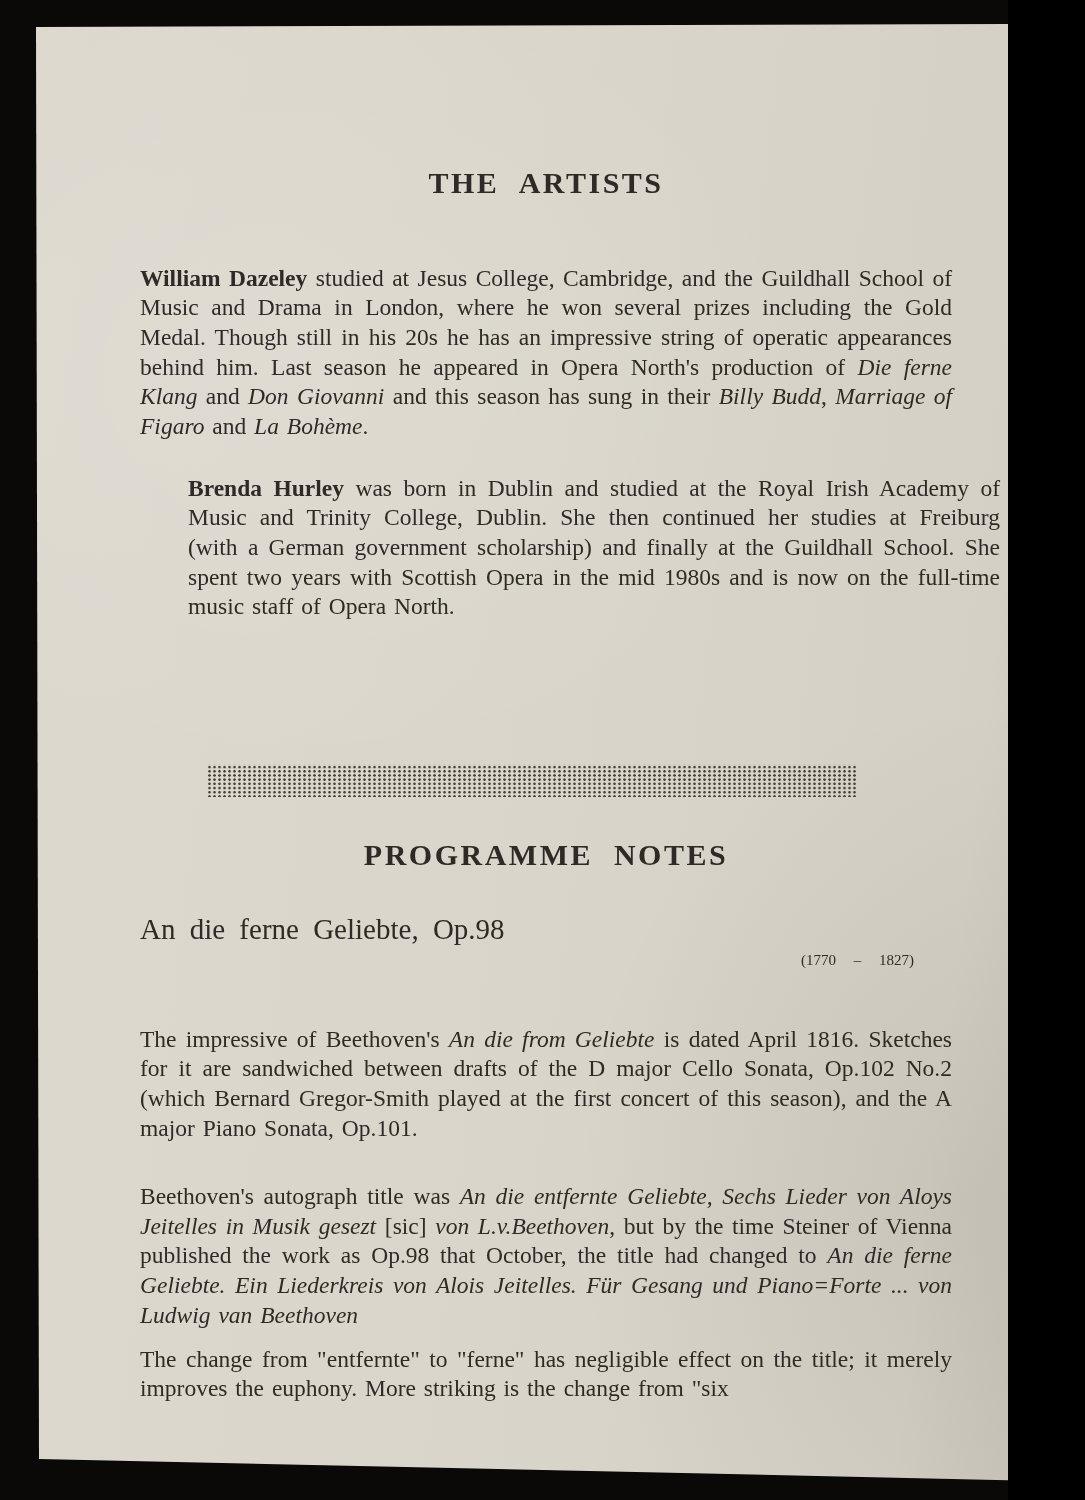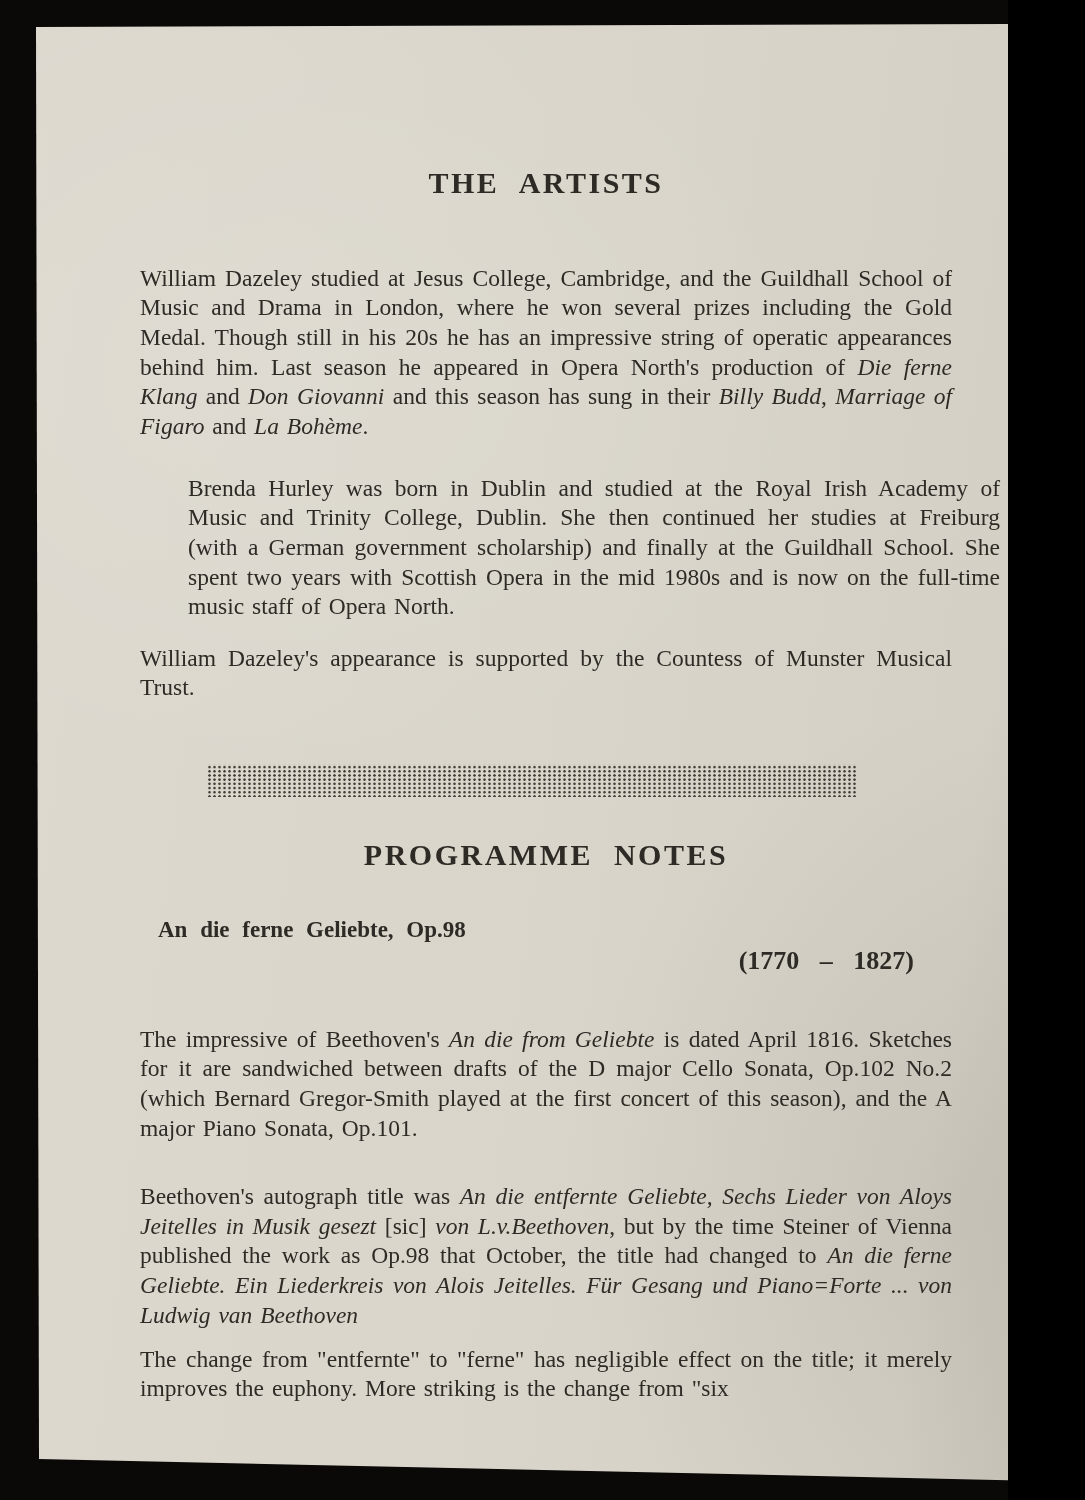--- a/index.html
+++ b/index.html
@@ -49,59 +49,58 @@
     position:absolute;left:140px;width:812px;
     font-size:23.5px;line-height:29.7px;
     text-align:justify;word-spacing:2px;
   }
   #par-dazeley{top:240px;}
   #par-hurley{top:450px;margin-left:48px;}
   #par-support{top:620px;}
   #par-autograph{top:1001px;}
   #par-title-history{top:1151px;margin-top:31px;}
   #par-change{top:1321px;}
-  .seg-bold{font-weight:normal;}
+  .seg-bold{font-weight:bold;}
   .seg-italic{font-style:italic;}
   
   #divider-band{
     position:absolute;left:206px;top:764px;width:650px;height:33px;
     background-image:radial-gradient(circle, #45413a 1.05px, rgba(0,0,0,0) 1.45px);
     background-size:5px 4.2px;
     background-position:1px 1px;
   }
   
   #work-row{
     position:absolute;left:140px;top:915px;width:812px;
     display:flex;justify-content:space-between;
-    font-weight:bold;font-size:23px;word-spacing:7px;line-height:29px;margin-left:18px;
+    font-weight:normal;font-size:29px;word-spacing:7px;line-height:29px;
   }
   #composer-dates{
     position:absolute;left:140px;top:946px;width:812px;
     box-sizing:border-box;padding-right:38px;
-    text-align:right;font-size:26px;word-spacing:14px;line-height:29px;font-weight:bold;
+    text-align:right;font-size:15px;word-spacing:14px;line-height:29px;
   }
 </style>
 </head>
 <body>
 
 <div id="scene" style="--bg: #0a0908; --paper: #d9d5ca; --paper-light: #ded9cf; --paper-dark: #cbc7bc; --sliver: #c7c3b8; --ink: #2e2b26;">
 
   <div class="page-main"></div>
   <div class="page-sliver"></div>
 
   <span class="staple" style="left:1043px;top:360px;"></span>
   <span class="staple" style="left:1041px;top:436px;"></span>
 
   <h1 class="headline" id="heading-artists">THE ARTISTS</h1>
 
   <p class="par" id="par-dazeley"><span class="seg-bold">William Dazeley</span><span> studied at Jesus College, Cambridge, and the Guildhall School of Music and Drama in London, where he won several prizes including the Gold Medal.  Though still in his 20s he has an impressive string of operatic appearances behind him.  Last season he appeared in Opera North's production of </span><span class="seg-italic">Die ferne Klang</span><span> and </span><span class="seg-italic">Don Giovanni</span><span> and this season has sung in their </span><span class="seg-italic">Billy Budd</span><span>, </span><span class="seg-italic">Marriage of Figaro</span><span> and </span><span class="seg-italic">La Bohème</span><span>.</span></p>
 
   <p class="par" id="par-hurley"><span class="seg-bold">Brenda Hurley</span><span> was born in Dublin and studied at the Royal Irish Academy of Music and Trinity College, Dublin.  She then continued her studies at Freiburg (with a German government scholarship) and finally at the Guildhall School.  She spent two years with Scottish Opera in the mid 1980s and is now on the full-time music staff of Opera North.</span></p>
 
-  <p class="par" id="par-support"><span>William Dazeley's appearance is supported by the Countess of Munster Musical Trust.</span></p>
 
   <div id="divider-band"></div>
 
   <h1 class="headline" id="heading-notes">PROGRAMME NOTES</h1>
 
   <div id="work-row">
     <span>An die ferne Geliebte, Op.98</span>
   </div>
 
   <div id="composer-dates">(1770 – 1827)</div>

